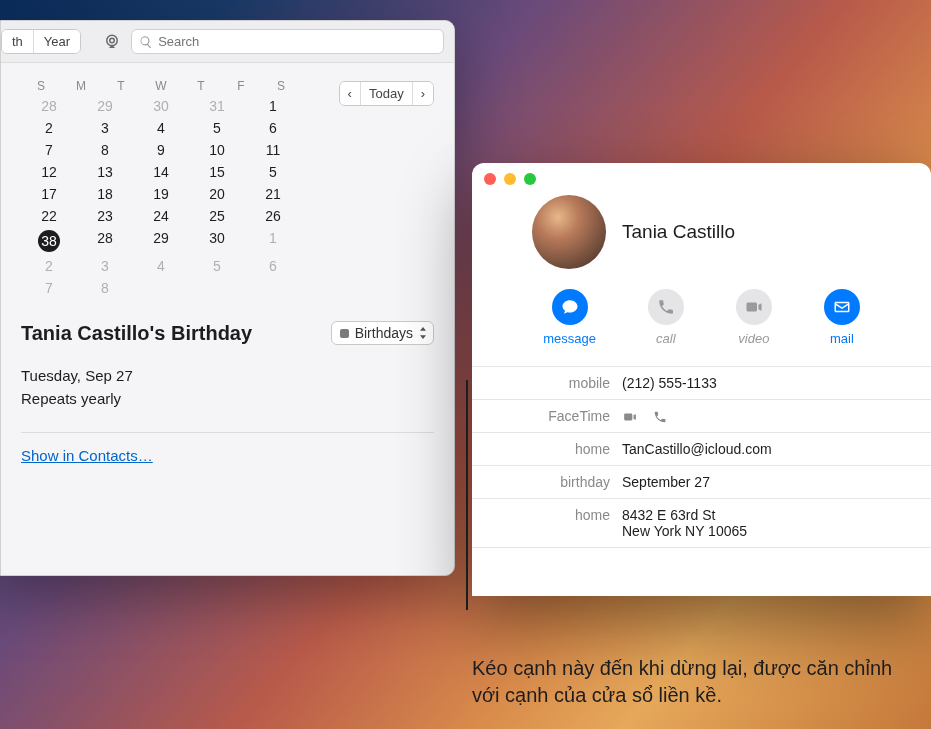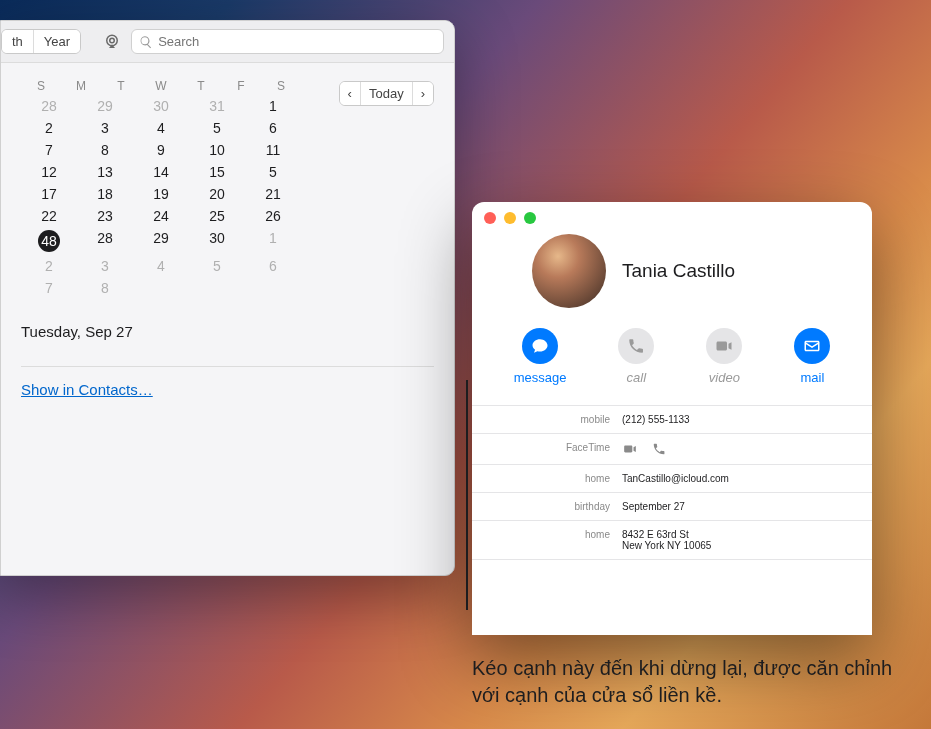--- a/index.html
+++ b/index.html
@@ -54,25 +54,24 @@
     padding:3px 6px 3px 8px; background:#fff; font-size:14px; color:#333;
   }
   .cal-select .dot { width:9px; height:9px; border-radius:2px; background:#7a7a7a; display:inline-block;}
   .cal-select svg { width:8px; height:12px; fill:#555;}
   .event-meta { margin-top:20px; font-size:15px; color:#1d1d1f; line-height:1.5;}
   .divider { border:none; border-top:1px solid #dcdcdc; margin:22px 0 14px;}
   .link { color:#0066cc; font-size:15px; text-decoration:underline;}
 
   
   .contacts-window {
-    position:absolute; top:163px; left:472px; width:400px; height:433px;
+    position:absolute; top:163px; left:472px; width:459px; height:433px;
     background:#fff; border-radius:12px 12px 0 0;
     box-shadow:0 25px 70px rgba(0,0,0,.45);
     overflow:hidden;
-    margin-top:39px;
   }
   .traffic { display:flex; gap:8px; padding:10px 12px;}
   .tl { width:12px; height:12px; border-radius:50%; }
   .tl.r{background:#ff5f57;} .tl.y{background:#febc2e;} .tl.g{background:#28c840;}
   .c-head { display:flex; align-items:center; gap:16px; padding:0 24px 10px 60px;}
   .avatar {
     width:74px; height:74px; border-radius:50%;
     background:radial-gradient(circle at 35% 30%, #e6b88a 0%, #b87a5a 30%, #3a2a22 100%);
     flex-shrink:0;
   }
@@ -81,21 +80,21 @@
   .c-act { display:flex; flex-direction:column; align-items:center; gap:6px; font-size:13px;}
   .c-act .circ { width:36px; height:36px; border-radius:50%; display:flex; align-items:center; justify-content:center;}
   .c-act.active .circ{ background:#007aff;} 
   .c-act.active { color:#007aff;}
   .c-act.inactive .circ{ background:#e5e5e7;}
   .c-act.inactive { color:#9a9a9a;font-style:italic;}
   .c-act svg { width:18px; height:18px; }
   .c-act.active svg{ fill:#fff;}
   .c-act.inactive svg{ fill:#9a9a9a;}
   .c-fields { border-top:1px solid #e5e5e7; }
-  .c-row { display:flex; padding:8px 20px; border-bottom:1px solid #e5e5e7; font-size:10px;}
+  .c-row { display:flex; padding:8px 20px; border-bottom:1px solid #e5e5e7; font-size:14px;}
   .c-row .lbl { width:130px; text-align:right; color:#8a8a8a; padding-right:12px;}
   .c-row .val { color:#1d1d1f; }
   .c-row .ft-icons svg { width:16px; height:14px; fill:#8a8a8a; margin-right:10px; vertical-align:middle;}
   
   .anno-line { position:absolute; top:380px; left:466px; width:2px; height:230px; background:#1d1d1f;}
   .anno-text { position:absolute; top:614px; left:472px; width:430px; font-size:20px; color:#1d1d1f; line-height:1.35;margin-top:41px;}
 </style>
 </head>
 <body>
 
@@ -161,39 +160,50 @@
           <div>17</div>
           <div>18</div>
           <div>19</div>
           <div>20</div>
           <div>21</div>
           <div>22</div>
           <div>23</div>
           <div>24</div>
           <div>25</div>
           <div>26</div>
-          <div class="sel"><span>48</span></div>
+          <div class="sel"><span>38</span></div>
           <div>28</div>
           <div>29</div>
           <div>30</div>
           <div class="dim">1</div>
           <div class="dim">2</div>
           <div class="dim">3</div>
           <div class="dim">4</div>
           <div class="dim">5</div>
           <div class="dim">6</div>
           <div class="dim">7</div>
           <div class="dim">8</div>
         </div>
     </div>
     <div class="clear"></div>
 
     <div class="event-block">
+      <div class="event-row1">
+        <div class="event-title">Tania Castillo's Birthday</div>
+        <div class="cal-select">
+          <span class="dot"></span>
+          <span>Birthdays</span>
+          <svg viewBox="0 0 10 16">
+              <path d="M5 0l4 5H1zM5 16l4-5H1z"></path>
+            </svg>
+        </div>
+      </div>
       <div class="event-meta">
         <div>Tuesday, Sep 27</div>
+        <div>Repeats yearly</div>
       </div>
       <hr class="divider">
       <a href="#" class="link">Show in Contacts…</a>
     </div>
   </div>
 </div>
 
 <div class="contacts-window">
   <div class="traffic">
     <div class="tl r"></div>

